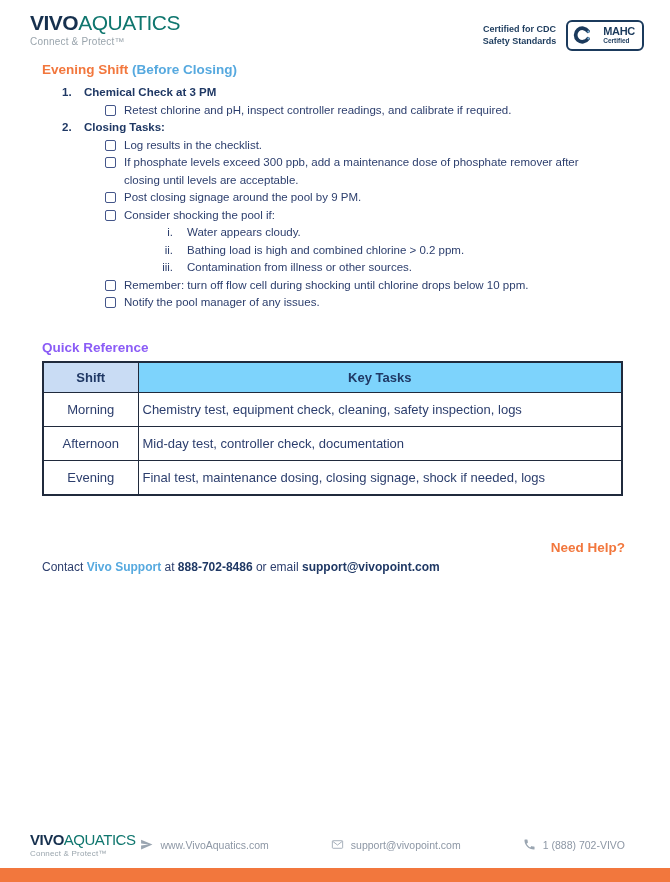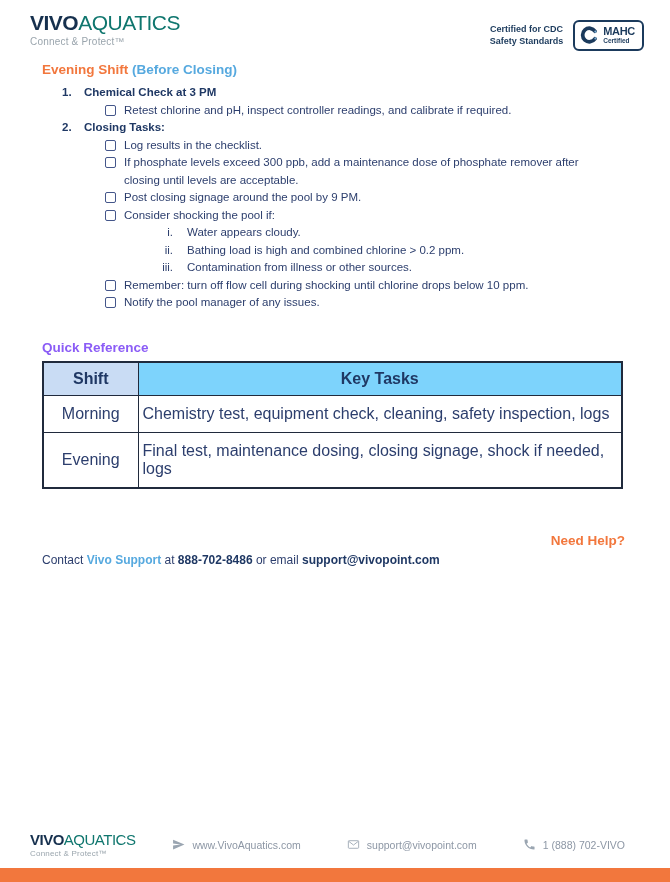--- a/index.html
+++ b/index.html
@@ -27,21 +27,21 @@
   .logo-tagline { font-size:10px; color:#9AA5AD; margin-top:3px; letter-spacing:0.2px; }
 
   .header-right { display:flex; align-items:center; gap:10px; margin-top:8px; }
   .cert-text {
     font-size:9px; font-weight:bold; color:#1B3A5C;
     text-align:center; line-height:1.35;
   }
   .mahc-badge {
     border:2px solid #1B3A5C; border-radius:6px;
     padding:4px 7px 4px 5px;
-    display:flex; align-items:center; gap:5px;
+    display:flex; align-items:center; gap:12px;
     background:#fff;
   }
   .mahc-c { width:18px; height:18px; }
   .mahc-text { line-height:1; color:#1B3A5C; }
   .mahc-title { font-size:11px; font-weight:bold; letter-spacing:-0.3px; }
   .mahc-sub { font-size:6.5px; font-weight:bold; margin-top:1px; }
 
   
   .content { padding:6px 45px 0 42px; }
 
@@ -65,21 +65,21 @@
   .sub-row { display:flex; margin-left:103px; line-height:17.5px; font-size:11.5px; }
   .sub-numeral { width:28px; text-align:right; margin-right:14px; }
 
   
   .quick-ref { margin-top:28px; }
   .quick-ref-title { font-size:13.5px; font-weight:bold; color:#8b5cf6; margin-bottom:6px; }
   table.ref-table {
     border-collapse:collapse;
     width:581px;
     border:2px solid #202A3C;
-    font-size:16px;
+    font-size:13px;
   }
   .ref-table th, .ref-table td { border:1.5px solid #202A3C; }
   .ref-table th {
     font-weight:bold; color:#1F3864;
     text-align:center; padding:7px 4px;
   }
   .th-shift { background:#C9DCF4; width:95px; }
   .th-tasks { background:#7dd3fc; }
   .ref-table td { padding:9px 4px; color:#2C3E6D; }
   .td-shift { text-align:center; }
@@ -95,21 +95,21 @@
   
   .footer {
     position:absolute; left:0; right:0; bottom:14px;
     display:flex; align-items:center;
     padding:0 45px 10px 30px;
   }
   .footer-logo .logo-line { font-size:15px; }
   .footer-logo .logo-tagline { font-size:8px; margin-top:2px; }
   .footer-links {
     margin-left:auto;
-    display:flex; align-items:flex-start; gap:46px;
+    display:flex; align-items:flex-start; gap:62px;
   }
   .footer-link {
     display:flex; align-items:center; gap:7px;
     font-size:10.5px; color:#8D97A5;
     text-decoration:none; cursor:pointer;
   }
   .footer-link svg { width:13px; height:13px; stroke:#9AA5B1; fill:none; stroke-width:1.6; }
   .footer-link .filled { fill:#9AA5B1; stroke:none; }
 
   .bottom-bar {
@@ -212,20 +212,24 @@
           <th class="th-shift">Shift</th>
           <th class="th-tasks">Key Tasks</th>
         </tr>
       </thead>
       <tbody>
         <tr>
           <td class="td-shift">Morning</td>
           <td class="td-tasks">Chemistry test, equipment check, cleaning, safety inspection, logs</td>
         </tr>
         <tr>
+          <td class="td-shift">Afternoon</td>
+          <td class="td-tasks">Mid-day test, controller check, documentation</td>
+        </tr>
+        <tr>
           <td class="td-shift">Evening</td>
           <td class="td-tasks">Final test, maintenance dosing, closing signage, shock if needed, logs</td>
         </tr>
       </tbody>
     </table>
   </div>
 
   <div class="need-help">
     <div class="need-help-title">Need Help?</div>
     <div class="contact-line">

